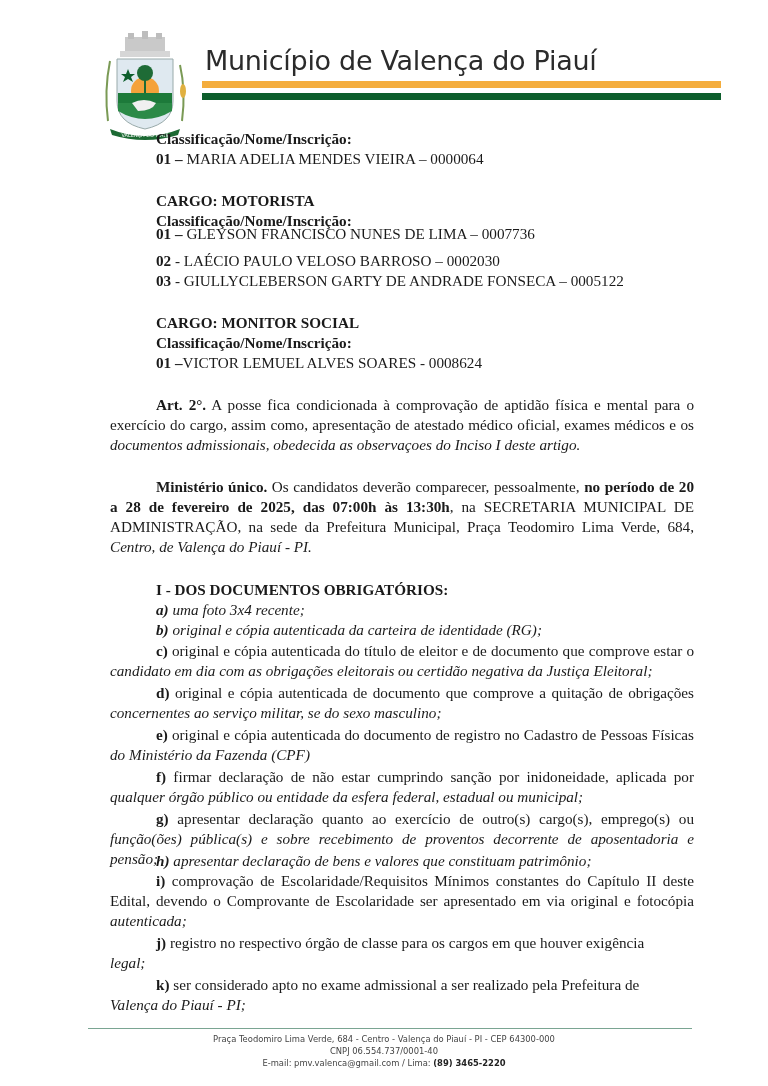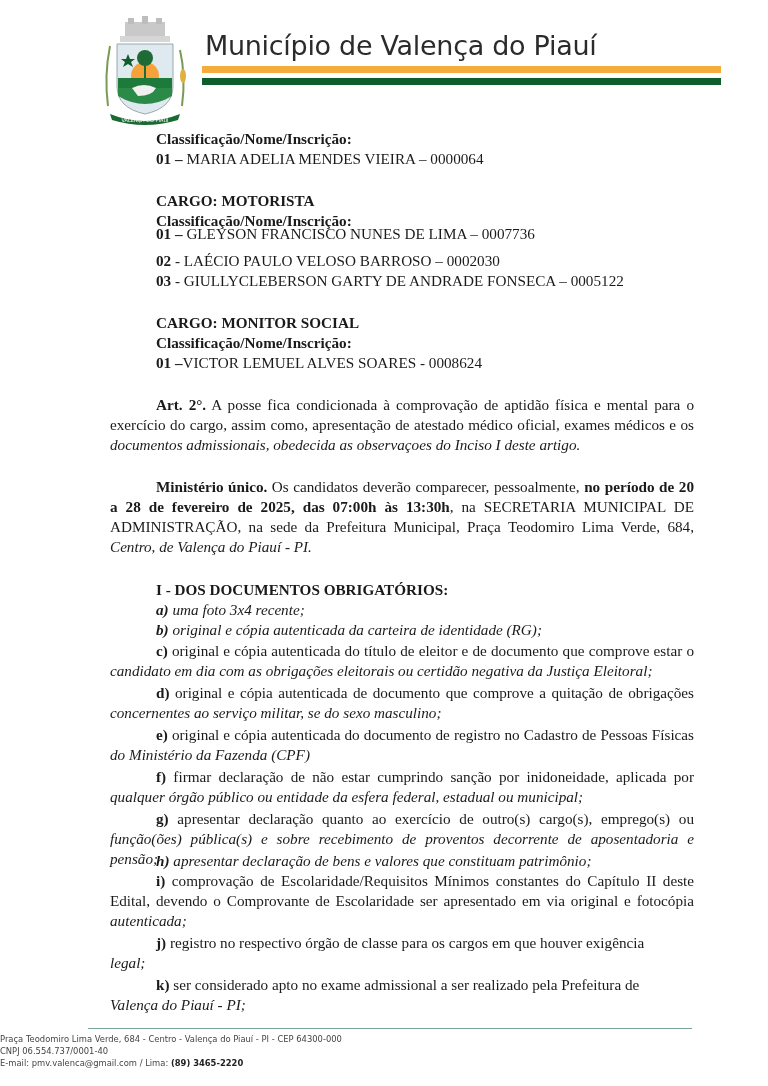--- a/index.html
+++ b/index.html
@@ -1,32 +1,32 @@
 <!DOCTYPE html>
 <html><head>
   <meta charset="utf-8">
   <style>
     html, body { margin: 0; padding: 0; background: #ffffff; }
     body { width: 768px; height: 1086px; position: relative; overflow: hidden; font-family: "Liberation Serif", serif; color: #1a1a1a; }
-    .header { position: absolute; left: 0; top: 0; width: 768px; height: 130px; }
+    .header { position: absolute; left: 0; top: 15px; width: 768px; height: 130px; }
     .logo { position: absolute; left: 92px; top: 16px; width: 106px; height: 110px; }
     .title { position: absolute; left: 205px; top: 30px; font-family: "DejaVu Sans", sans-serif; font-size: 27px; color: #2b2b2b; letter-spacing: -0.3px; font-weight: normal; white-space: nowrap; }
     .stripe-orange { position: absolute; left: 202px; top: 66px; width: 519px; height: 7px; background: #f4ad3d; }
     .stripe-green { position: absolute; left: 202px; top: 78px; width: 519px; height: 7px; background: #0d5e2c; }
 
     .content { position: absolute; left: 0; top: 0; width: 768px; }
     .line { position: absolute; font-size: 15.2px; line-height: 20px; white-space: nowrap; }
     .b { font-weight: bold; }
     .ind { left: 156px; }
     .just { left: 110px; width: 584px; text-align: justify; text-align-last: justify; white-space: normal; }
     .just.last { text-align-last: left; font-style: italic; }
     .just.first { padding-left: 46px; width: 538px; }
 
     .footer-line { position: absolute; left: 88px; top: 1028px; width: 604px; height: 1px; background: #7aa592; }
-    .footer { position: absolute; left: 0; width: 768px; text-align: left; font-family: "DejaVu Sans", sans-serif; font-size: 8.4px; color: #444; line-height: 11px; }
+    .footer { position: absolute; left: 0; width: 768px; text-align: center; font-family: "DejaVu Sans", sans-serif; font-size: 8.4px; color: #444; line-height: 11px; }
     .footer .phone { font-weight: bold; color: #222; }
   </style>
 </head>
 <body>
 
 <div class="header">
   <svg class="logo" viewBox="0 0 106 110">
 
     <rect x="33" y="6" width="40" height="16" fill="#c9c9c9"></rect>
     <rect x="36" y="2" width="6" height="6" fill="#bdbdbd"></rect>

